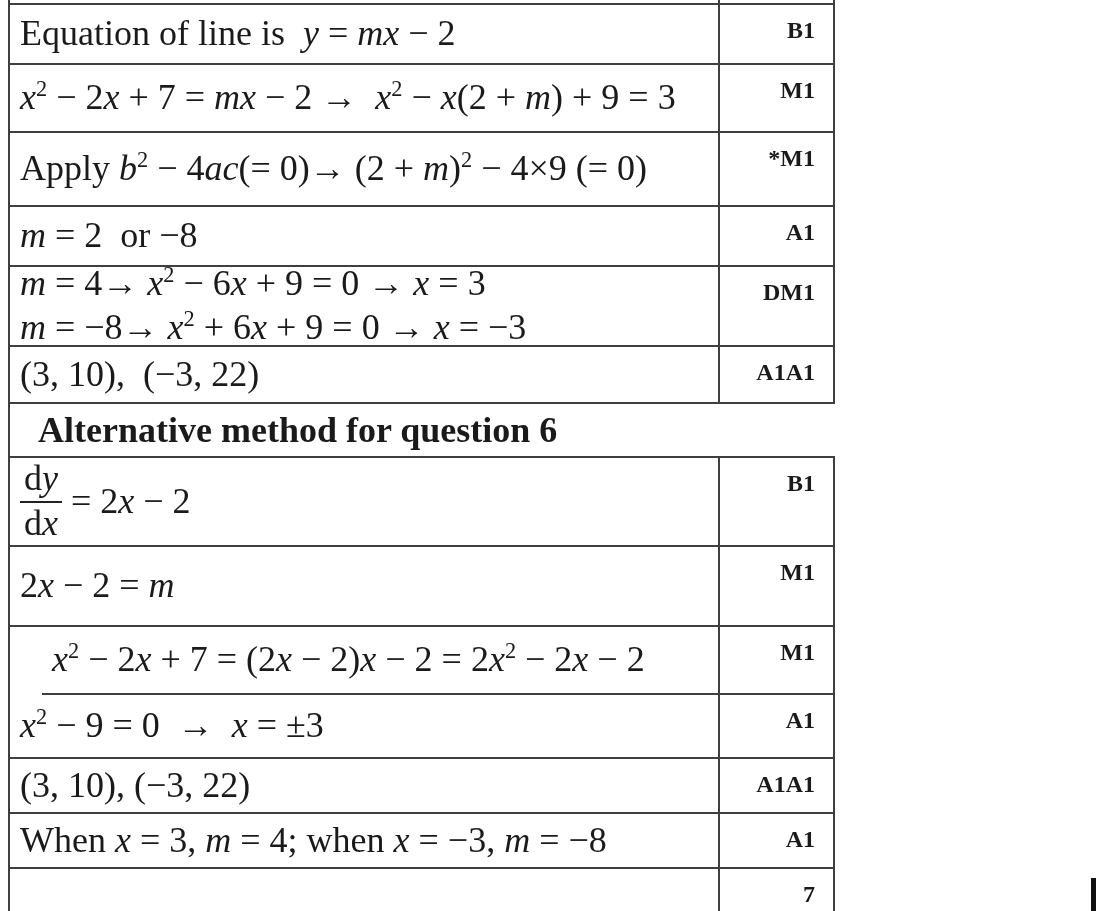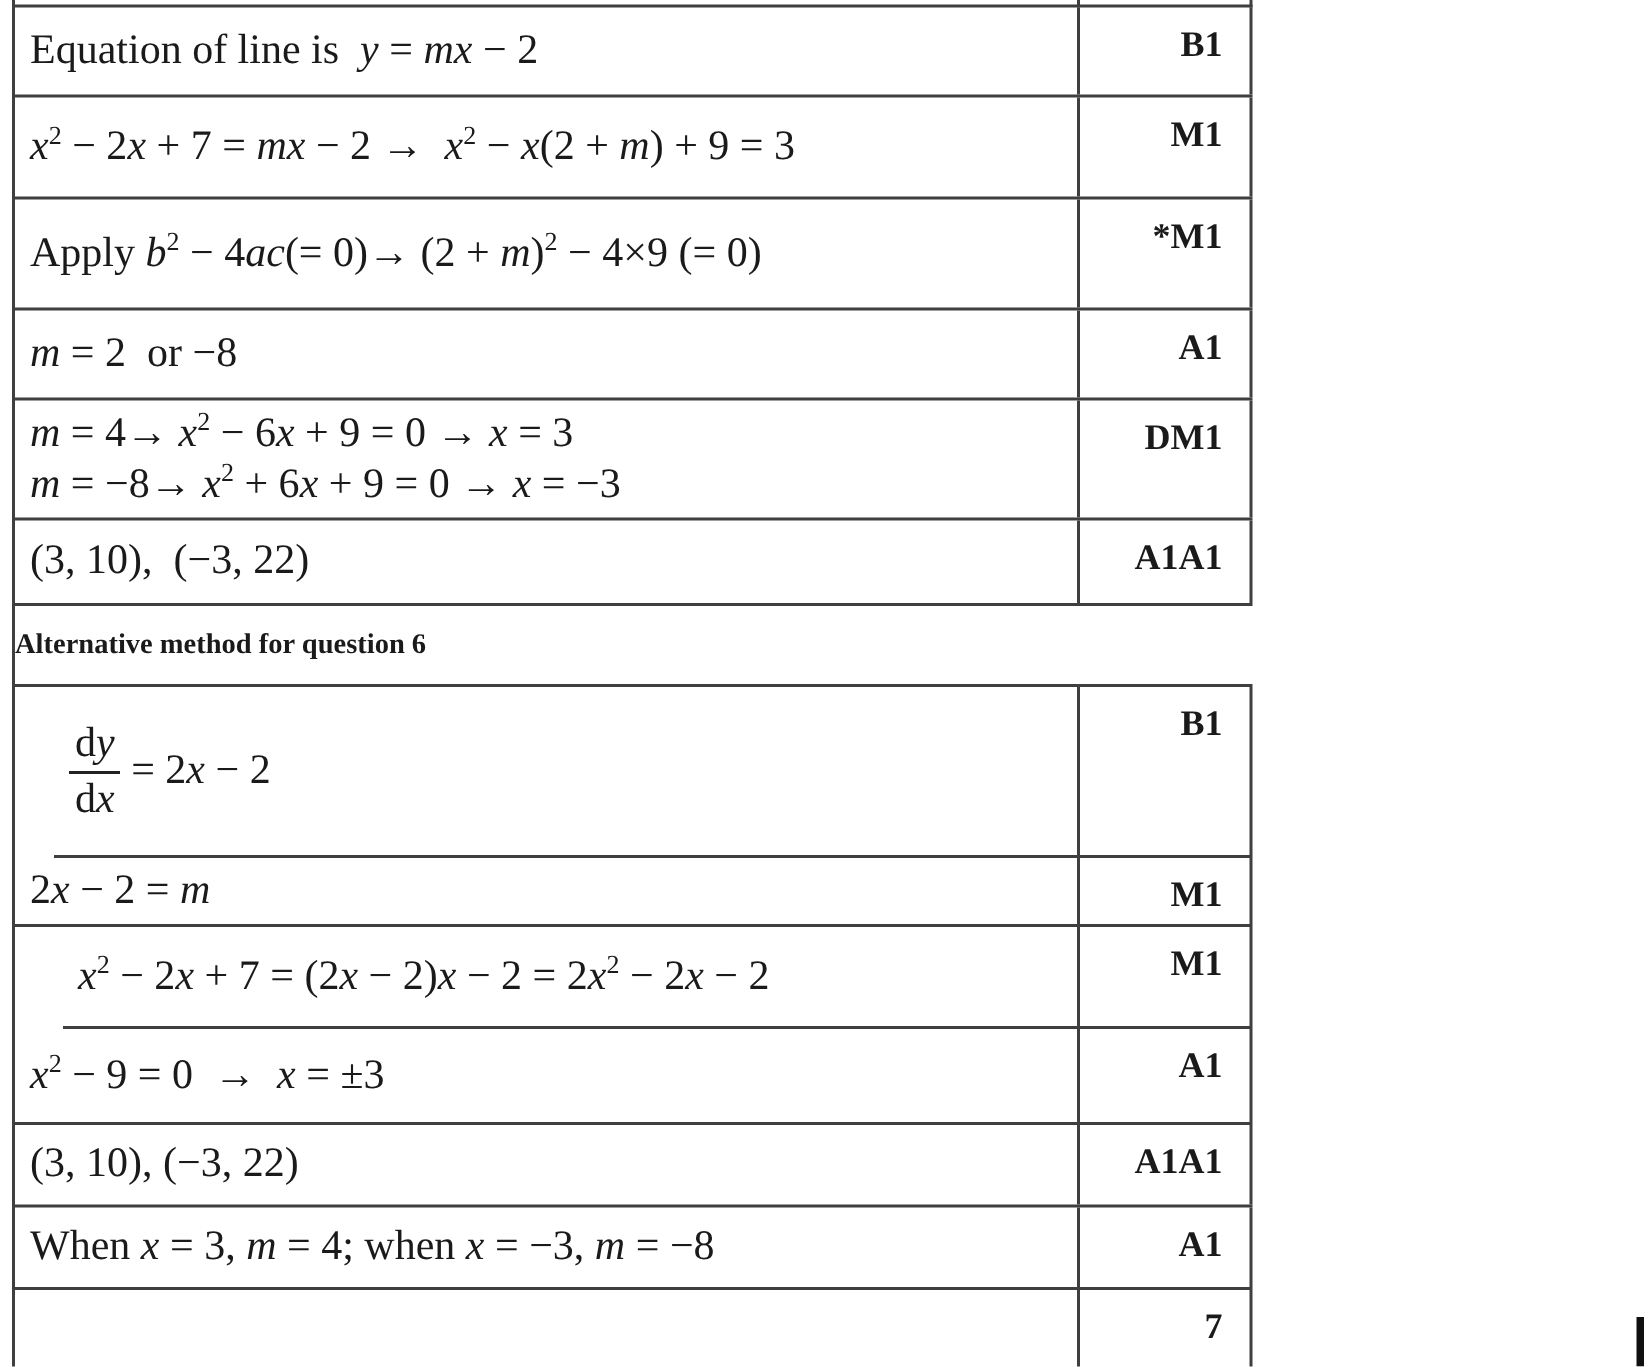--- a/index.html
+++ b/index.html
@@ -29,38 +29,38 @@
     box-sizing:border-box;
     border-bottom:2px solid var(--bc);
   }
   .row.first{border-top:2px solid var(--bc);}
   .cw{
     flex:1 1 auto;
     box-sizing:border-box;
     border-right:2px solid var(--bc);
     display:flex;flex-direction:column;justify-content:center;
     padding-left:10px;
-    font-size:28px;
+    font-size:36px;
     white-space:pre-wrap;
   }
   .cm{
     width:115px;
     box-sizing:border-box;
     border-right:2px solid var(--bc);
     text-align:right;
     padding:12px 18px 0 0;
     font-weight:bold;
     font-size:24px;
   }
   .section-cell{
     width:100%;
     display:flex;align-items:center;
-    padding-left:0;
+    padding-left:28px;
     font-weight:bold;
-    font-size:19px;
+    font-size:36px;
     white-space:pre-wrap;
   }
   .line{line-height:1.22;}
   .fline{display:flex;align-items:center;line-height:1.05;}
   .it{font-style:italic;}
   sup{font-size:0.62em;line-height:0;vertical-align:super;}
 
   .frac{
     display:inline-flex;flex-direction:column;align-items:center;
     text-align:center;
@@ -106,25 +106,25 @@
         <div class="cw"><div class="line"><span class="it">m</span><span> = 4→ </span><span class="it">x</span><sup>2</sup><span> − 6</span><span class="it">x</span><span> + 9 = 0 → </span><span class="it">x</span><span> = 3</span></div><div class="line"><span class="it">m</span><span> = −8→ </span><span class="it">x</span><sup>2</sup><span> + 6</span><span class="it">x</span><span> + 9 = 0 → </span><span class="it">x</span><span> = −3</span></div></div>
         <div class="cm">DM1</div>
       </div>
       <div class="row" style="height: 57px;">
         <div class="cw"><div class="line"><span>(3, 10),  (−3, 22)</span></div></div>
         <div class="cm">A1A1</div>
       </div>
       <div class="row" style="height: 54px;">
         <div class="section-cell">Alternative method for question 6</div>
       </div>
-      <div class="row" style="height: 114px; margin-left: 26px;">
+      <div class="row" style="height: 89px;">
         <div class="cw"><div class="line fline"><span class="frac"><span class="num"><span>d</span><span class="it">y</span></span><span class="den"><span>d</span><span class="it">x</span></span></span><span><span> = 2</span><span class="it">x</span><span> − 2</span></span></div></div>
         <div class="cm">B1</div>
       </div>
-      <div class="row" style="height: 46px;">
+      <div class="row" style="height: 80px;">
         <div class="cw"><div class="line"><span>2</span><span class="it">x</span><span> − 2 = </span><span class="it">m</span></div></div>
         <div class="cm">M1</div>
       </div>
       <div class="row" style="height: 68px; margin-left: 32px;">
         <div class="cw"><div class="line"><span class="it">x</span><sup>2</sup><span> − 2</span><span class="it">x</span><span> + 7 = (2</span><span class="it">x</span><span> − 2)</span><span class="it">x</span><span> − 2 = 2</span><span class="it">x</span><sup>2</sup><span> − 2</span><span class="it">x</span><span> − 2</span></div></div>
         <div class="cm">M1</div>
       </div>
       <div class="row" style="height: 64px;">
         <div class="cw"><div class="line"><span class="it">x</span><sup>2</sup><span> − 9 = 0  →  </span><span class="it">x</span><span> = ±3</span></div></div>
         <div class="cm">A1</div>

